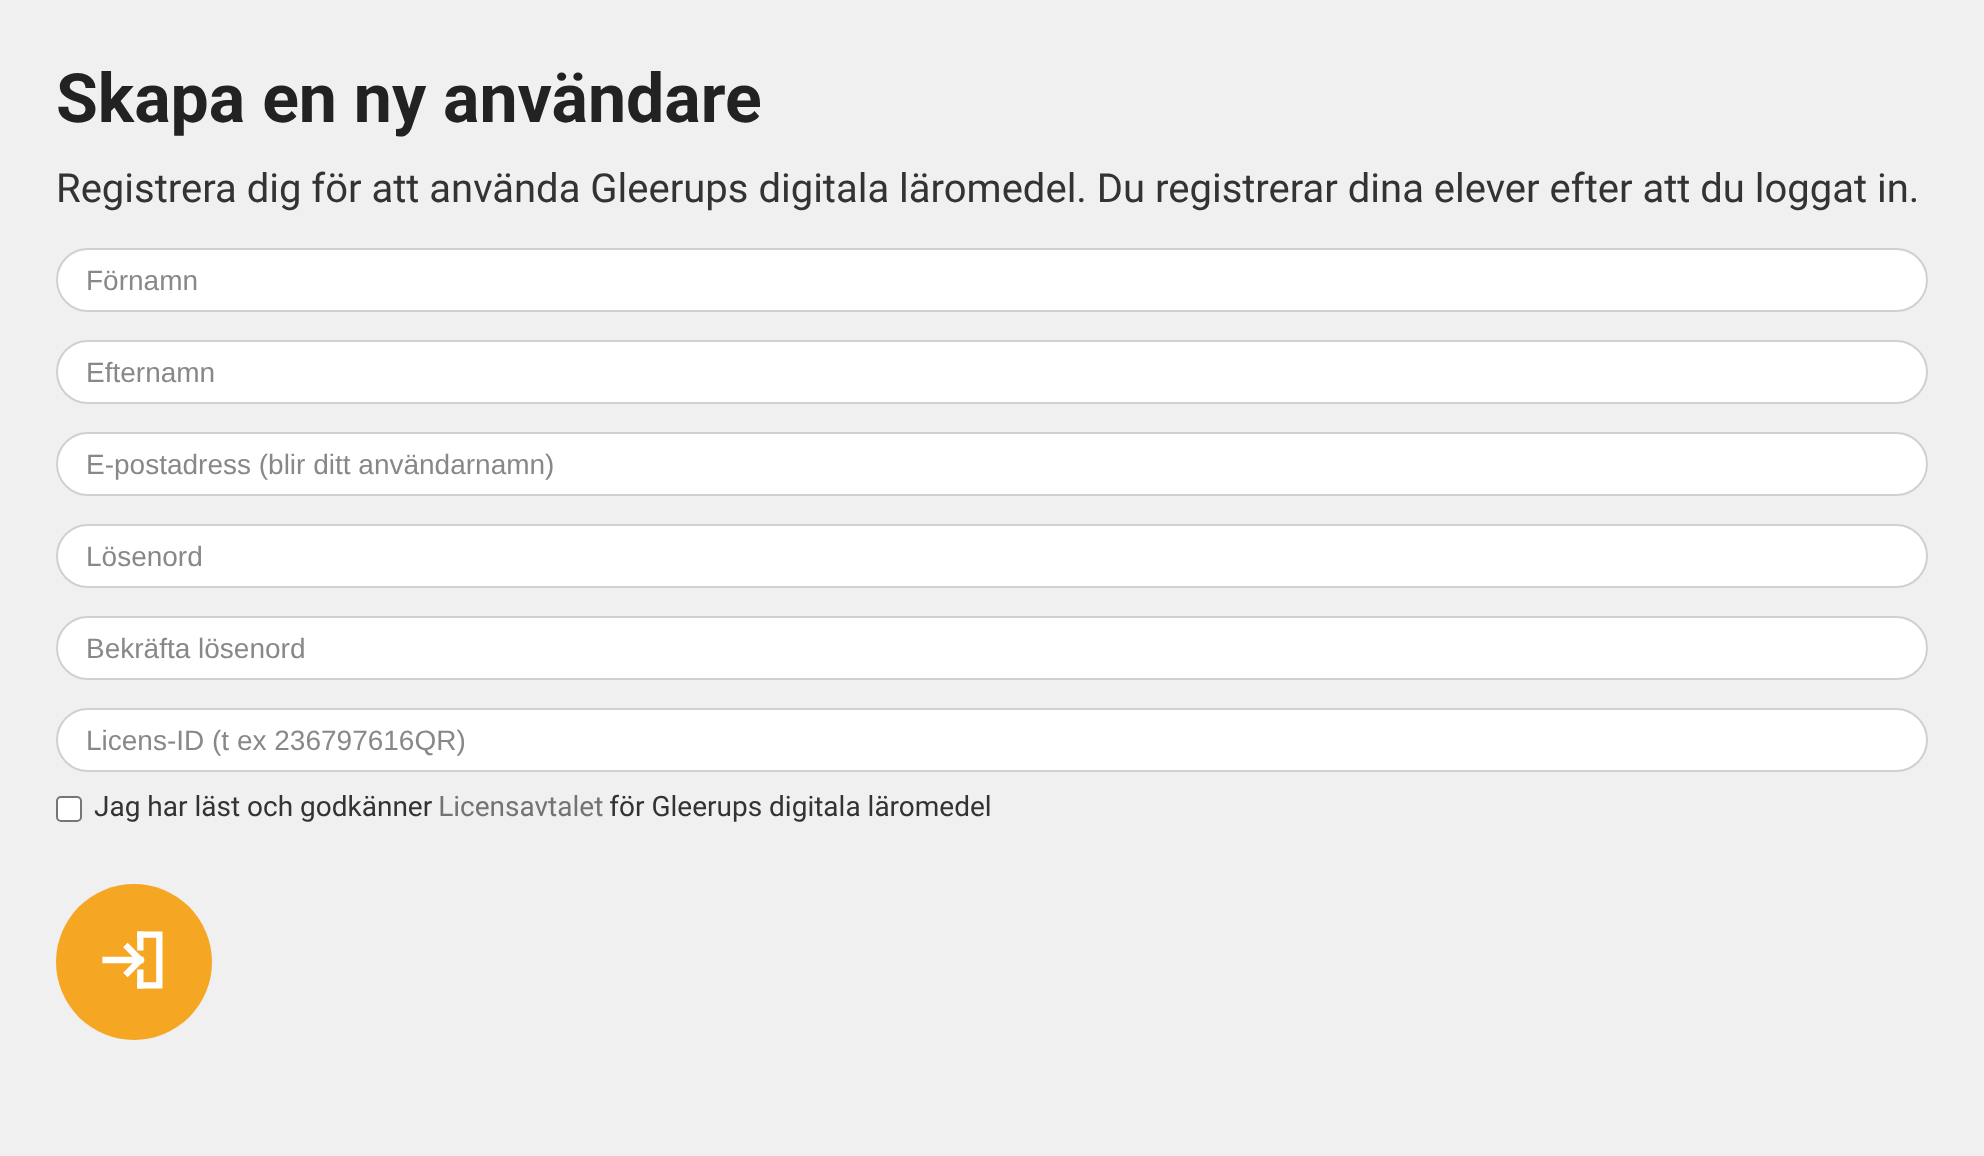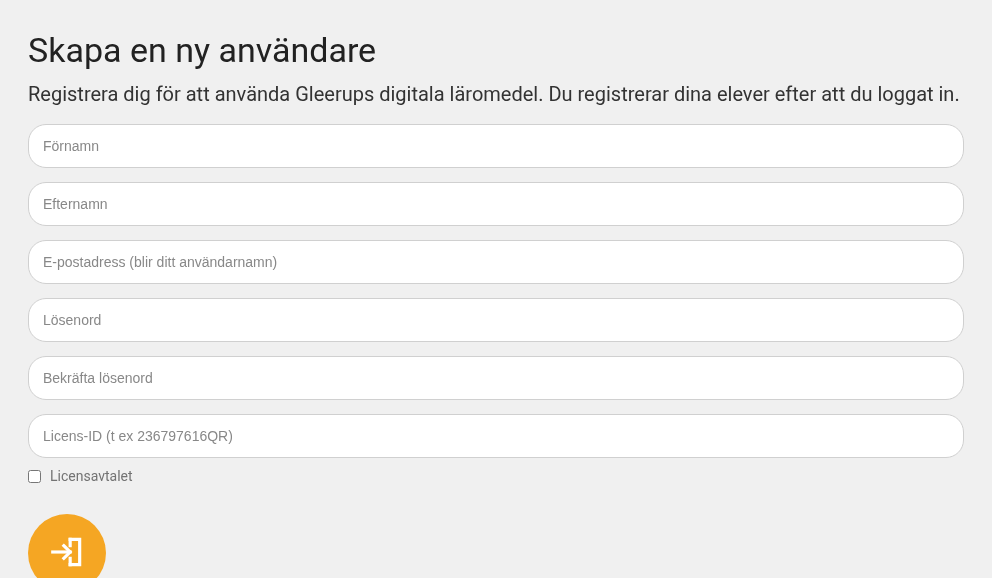--- a/index.html
+++ b/index.html
@@ -8,32 +8,32 @@
       padding: 0;
     }
     body {
       background-color: #f0f0f0;
       font-family: -apple-system, BlinkMacSystemFont, "Segoe UI", Roboto, Helvetica, Arial, sans-serif;
       color: #333;
       padding: 30px 28px;
     }
     .page-title {
       font-size: 34px;
-      font-weight: 400;
+      font-weight: 700;
       color: #222;
       margin-bottom: 12px;
     }
     .subtitle {
       font-size: 20px;
       color: #333;
       margin-bottom: 18px;
     }
     .form-field {
       width: 100%;
-      height: 44px;
+      height: 32px;
       border: 1px solid #d0d0d0;
       border-radius: 18px;
       background: #fff;
       padding: 0 14px;
       font-size: 14px;
       color: #333;
       margin-bottom: 14px;
       outline: none;
     }
     .form-field::placeholder {
@@ -84,21 +84,23 @@
 
 <input type="text" class="form-field" placeholder="Förnamn" style="">
 <input type="text" class="form-field" placeholder="Efternamn" style="">
 <input type="text" class="form-field" placeholder="E-postadress (blir ditt användarnamn)" style="">
 <input type="password" class="form-field" placeholder="Lösenord" style="">
 <input type="password" class="form-field" placeholder="Bekräfta lösenord" style="">
 <input type="text" class="form-field" placeholder="Licens-ID (t ex 236797616QR)" style="">
 
 <div class="agreement-row">
   <input type="checkbox" style="">
+  <span>Jag har läst och godkänner</span>
   <a href="#">Licensavtalet</a>
+  <span>för Gleerups digitala läromedel</span>
 </div>
 
 <button class="submit-button">
   <span>
     <svg viewBox="0 0 24 24" fill="none" stroke="#ffffff" stroke-width="2" stroke-linecap="square" stroke-linejoin="miter">
       <path d="M14 4 L14 8"></path>
       <path d="M14 16 L14 20"></path>
       <path d="M14 4 L20 4 L20 20 L14 20"></path>
       <path d="M3 12 L14 12"></path>
       <path d="M10 8 L14 12 L10 16"></path>

